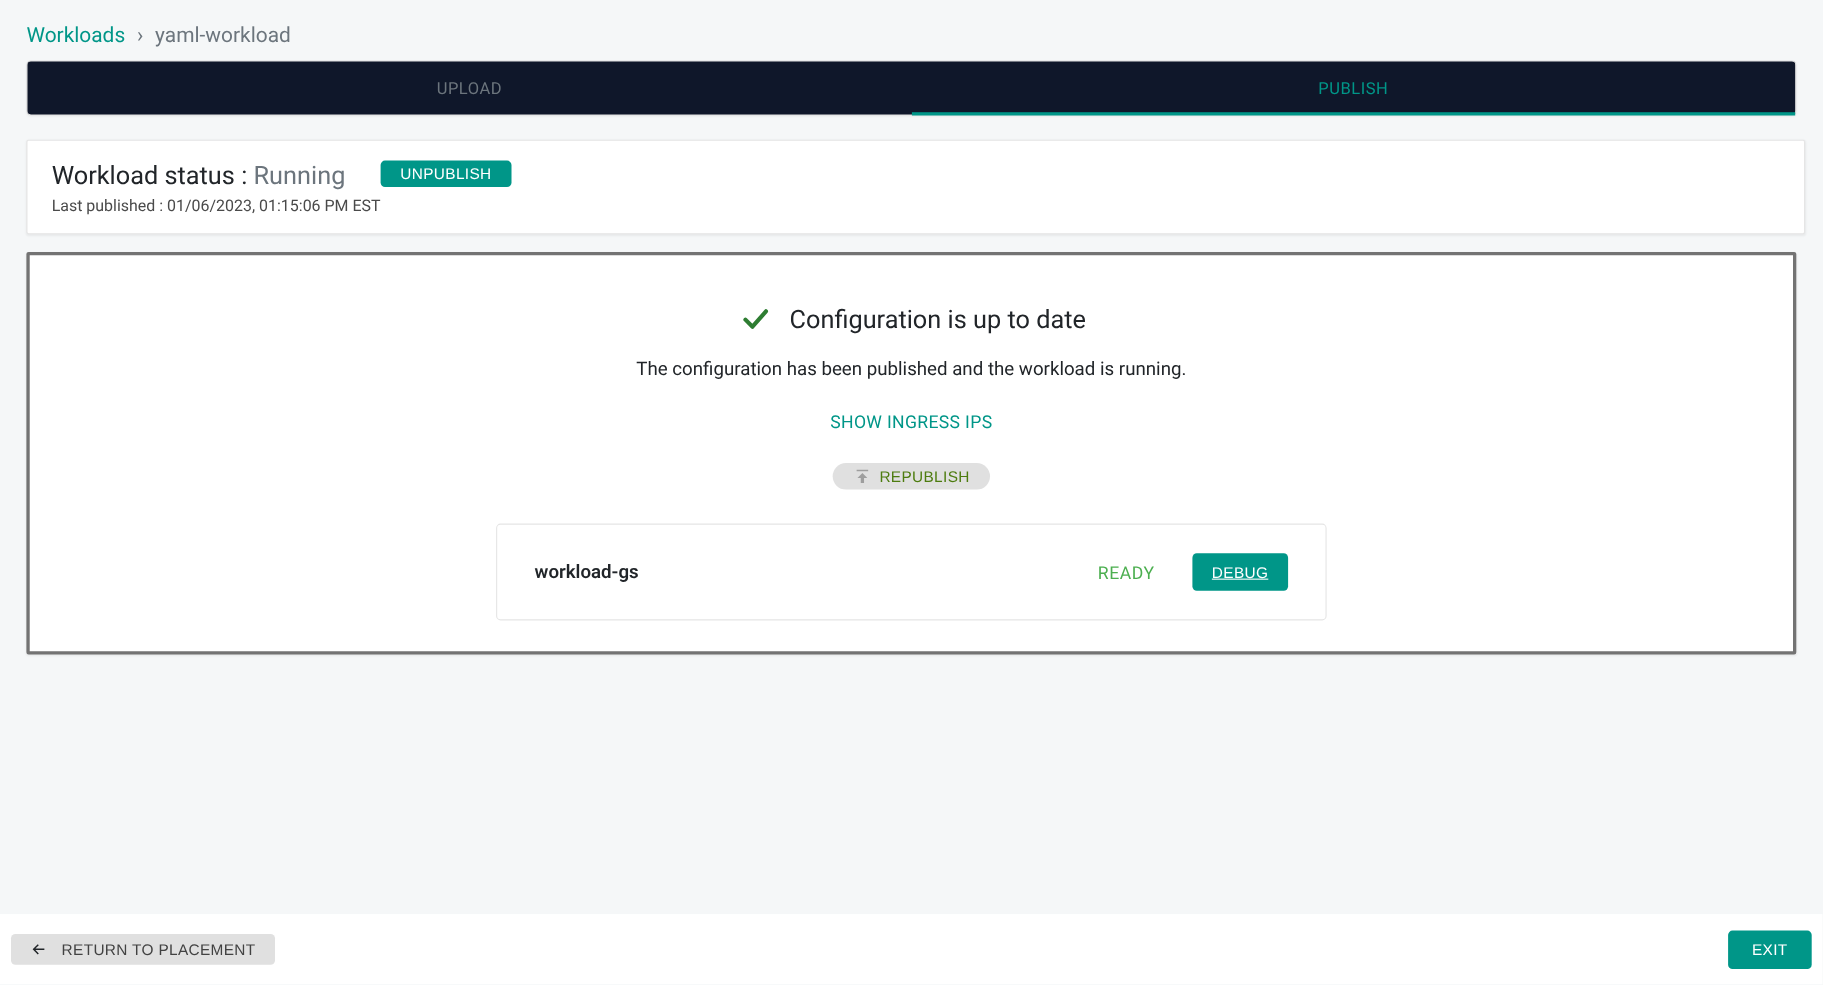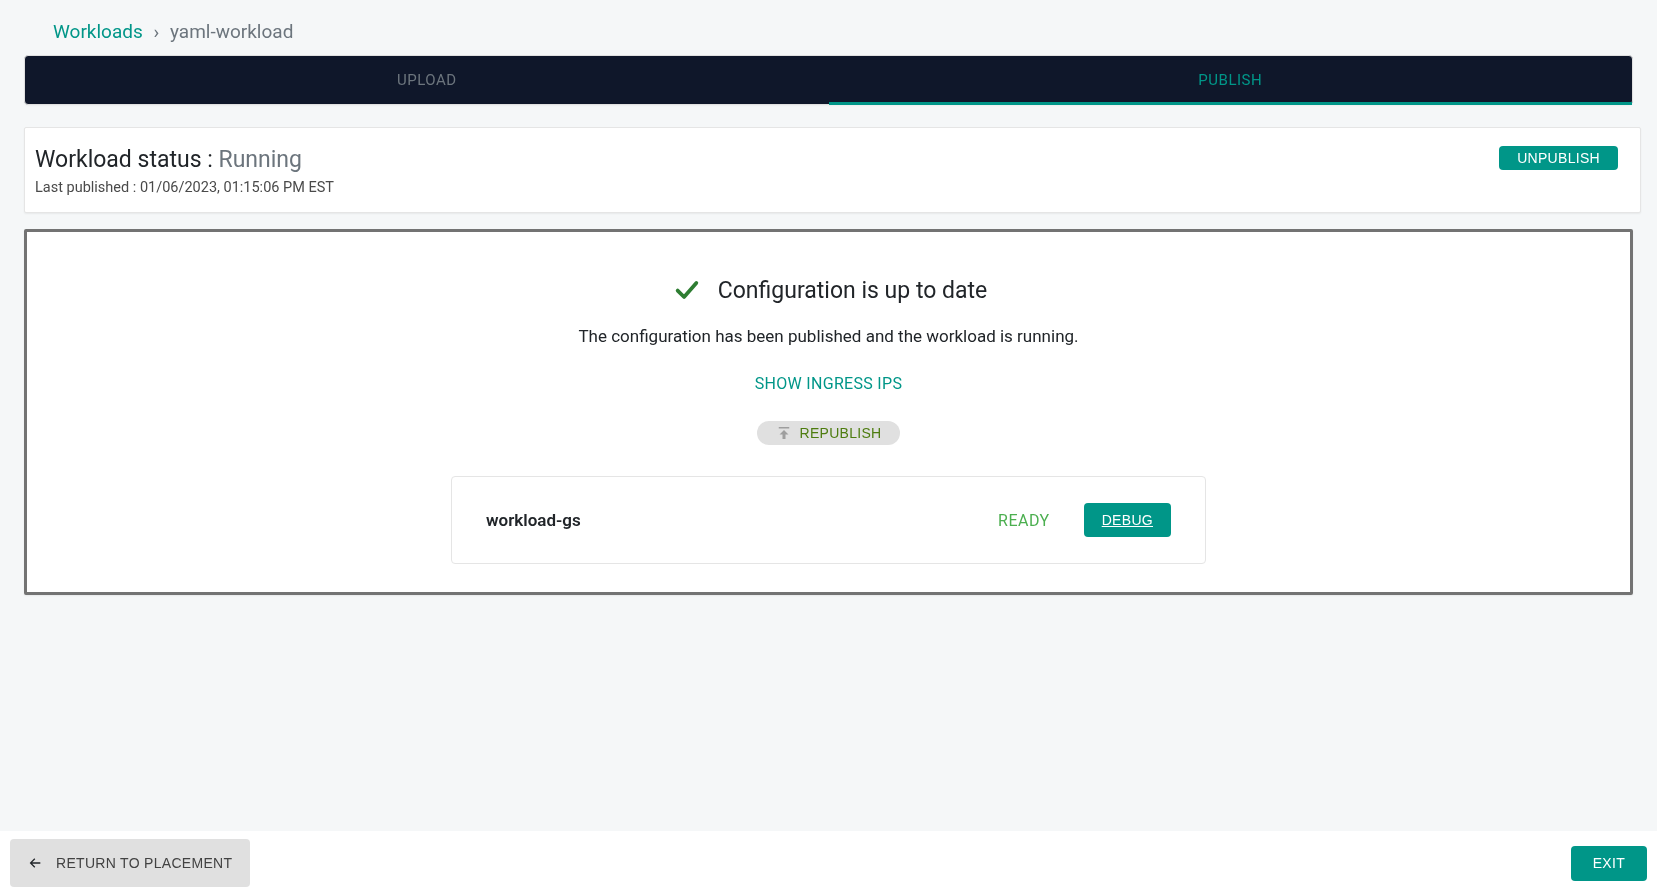--- a/index.html
+++ b/index.html
@@ -11,21 +11,20 @@
       height: 895px;
       position: relative;
     }
     .breadcrumb {
       padding: 20px 24px 12px 24px;
       font-size: 19px;
     }
     .breadcrumb a {
       color: #009688;
       text-decoration: none;
-      margin-left: 29px;
     }
     .breadcrumb .sep {
       color: #6c757d;
       margin: 0 6px;
     }
     .breadcrumb .current {
       color: #6c757d;
     }
     .tabs {
       margin: 0 24px;
@@ -55,23 +54,22 @@
       position: absolute;
       left: 0; right: 0; bottom: -1px;
       height: 3px;
       background: #009688;
     }
     .status-card {
       margin: 22px 16px 0 24px;
       background: #fff;
       border: 1px solid #e5e5e5;
       border-radius: 2px;
-      padding: 18px 22px 16px 10px;
-      display: flex;
-      justify-content: space-between;
+      padding: 18px 22px 16px 22px;
+      display: flex;
       align-items: flex-start;
       box-shadow: 0 1px 2px rgba(0,0,0,0.06);
     }
     .status-left .status-title {
       font-size: 23px;
       color: #212529;
     }
     .status-left .status-title .running {
       color: #6c757d;
     }
@@ -167,21 +165,21 @@
       position: absolute;
       left: 0; right: 0; bottom: 0;
       height: 64px;
       background: #fff;
       display: flex;
       align-items: center;
       justify-content: space-between;
       padding: 0 10px;
     }
     .footer .btn-grey {
-      height: 48px;
+      height: 28px;
       padding: 0 18px 0 14px;
       gap: 10px;
     }
     .footer .btn-teal {
       height: 35px;
       padding: 0 22px;
     }
     .icon-arrow-left {
       width: 22px; height: 16px;
       display: inline-block;

